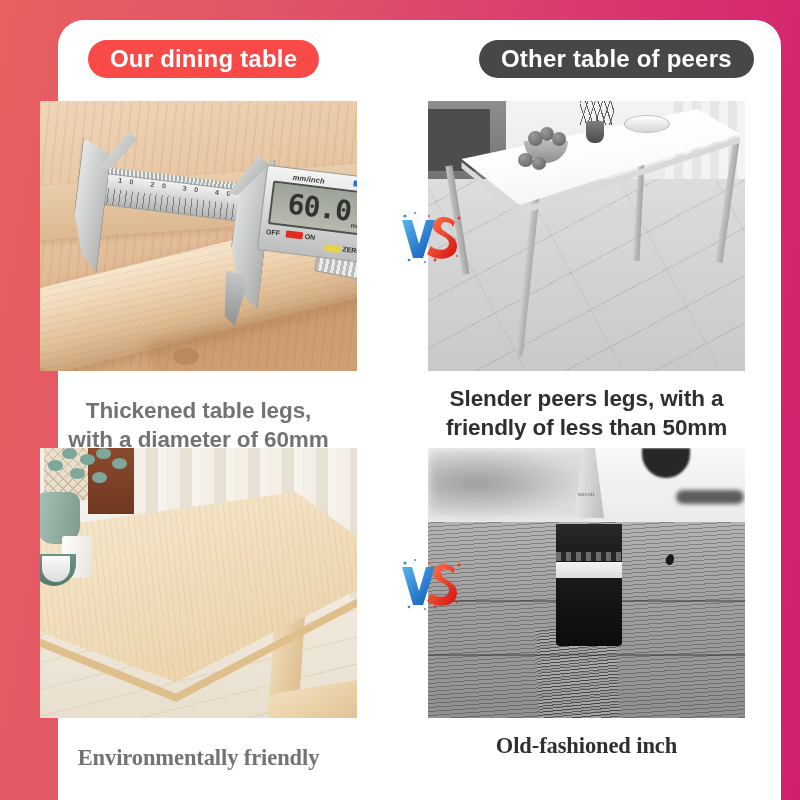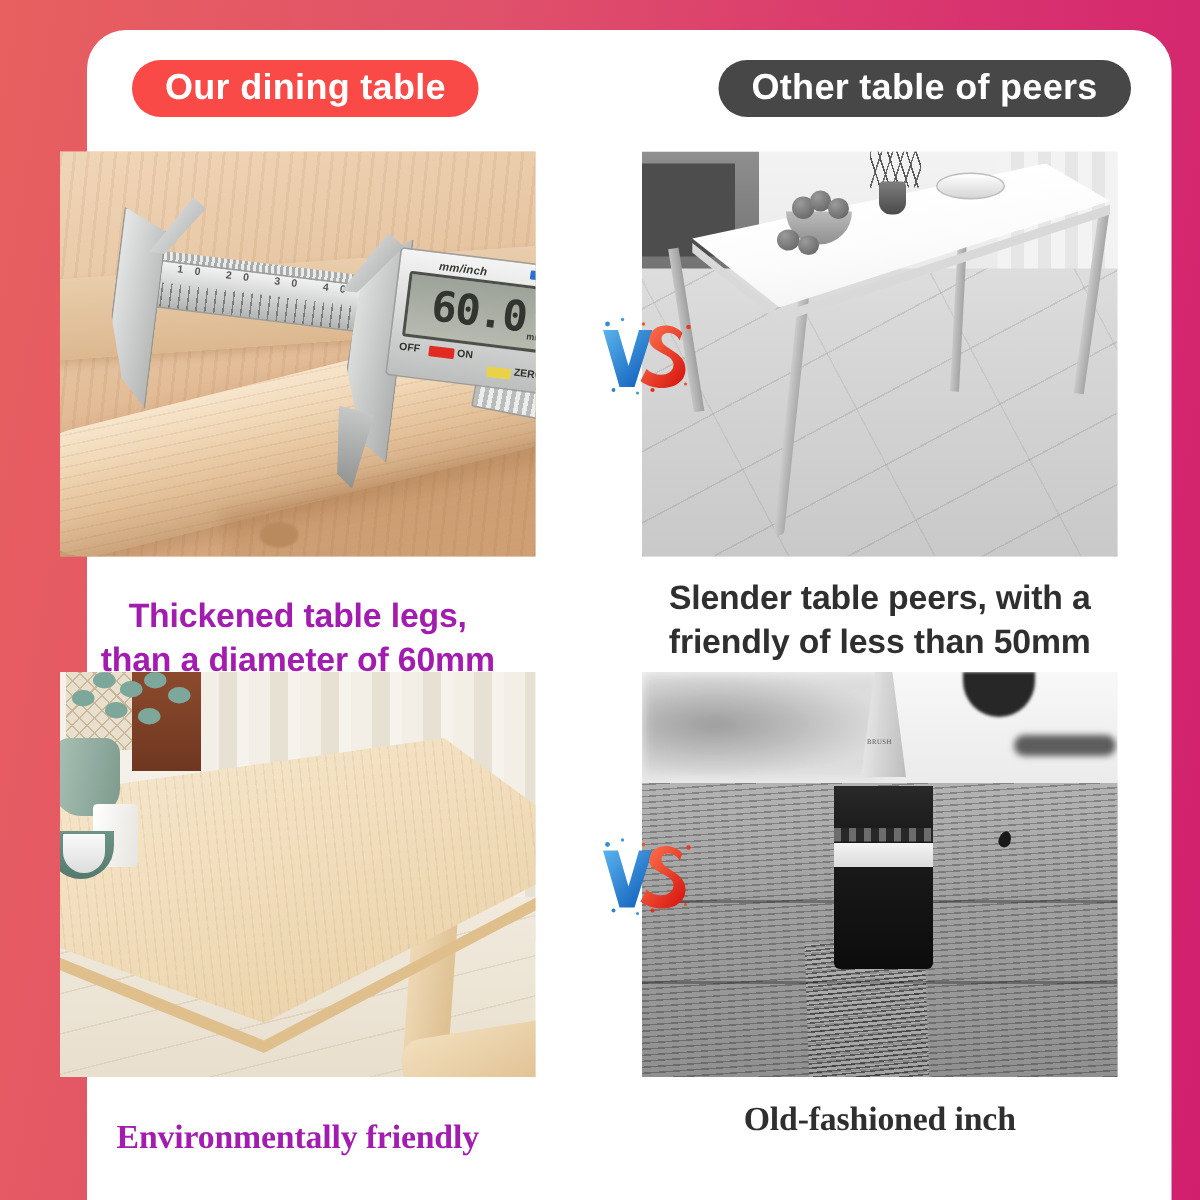--- a/index.html
+++ b/index.html
@@ -33,21 +33,21 @@
   .photo {
     width:317px; height:270px; position:relative; overflow:hidden;
     background:#d8d8d8;
   }
   .photo.gray { filter:grayscale(1) contrast(1.04); }
 
   .caption {
     margin-top:14px; text-align:center; font-size:22.5px; font-weight:bold;
     line-height:1.28; letter-spacing:-.1px;
   }
-  .caption.ours  { color:#a21caf;margin-top:26px; }
+  .caption.ours  { color:#737373;margin-top:26px; }
   .caption.peers { color:#2f2f2f; }
 
   
   .vs { position:absolute; width:62px; height:56px; }
   #vs-1 { left:341px; top:188px; }
   #vs-2 { left:341px; top:535px; }
 
   
   .p1 { background:linear-gradient(175deg,#e8c7a6 0%,#e3bb97 30%,#dfb48d 60%,#d9a87e 100%); }
   .p1 .woodbg {
@@ -333,21 +333,21 @@
           <div class="onoff">OFF</div>
           <div class="redbtn"></div>
           <div class="onlbl">ON</div>
           <div class="yellowbtn"></div>
           <div class="zerolbl">ZERO</div>
         </div>
       </div>
     </div>
     <div class="caption ours">
       <div>Thickened table legs,</div>
-      <div>than a diameter of 60mm</div>
+      <div>with a diameter of 60mm</div>
     </div>
   </div>
 
   <div class="cell col-r row-1">
     <div class="photo p2 gray">
       <div class="wallR"></div>
       <div class="wallL"></div>
       <div class="wallL2"></div>
       <div class="floor"></div>
       <div class="legB"></div>
@@ -360,21 +360,21 @@
       <div class="vase"></div>
       <div class="plate"></div>
       <div class="bowl"></div>
       <div class="fruit" style="left:100px;top:30px;width:15px;height:15px;"></div>
       <div class="fruit" style="left:112px;top:26px;width:14px;height:14px;"></div>
       <div class="fruit" style="left:124px;top:31px;width:14px;height:14px;"></div>
       <div class="fruit" style="left:90px;top:52px;width:15px;height:14px;"></div>
       <div class="fruit" style="left:104px;top:56px;width:14px;height:13px;"></div>
     </div>
     <div class="caption peers">
-      <div>Slender table peers, with a</div>
+      <div>Slender peers legs, with a</div>
       <div>friendly of less than 50mm</div>
     </div>
   </div>
 
   <div class="cell col-l row-2">
     <div class="photo p3">
       <div class="curtain"></div>
       <div class="lattice"></div>
       <div class="wallbrown"></div>
       <div class="plant">

